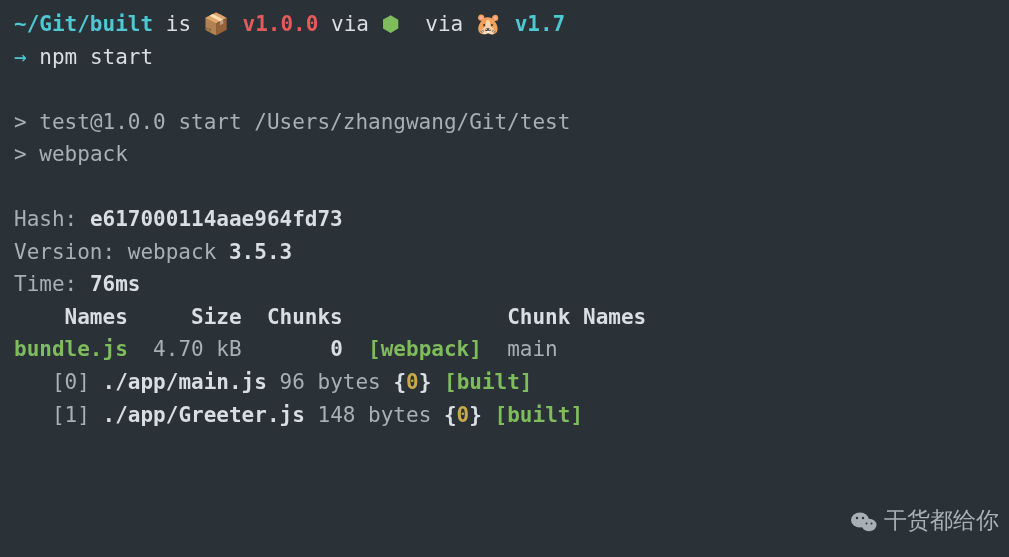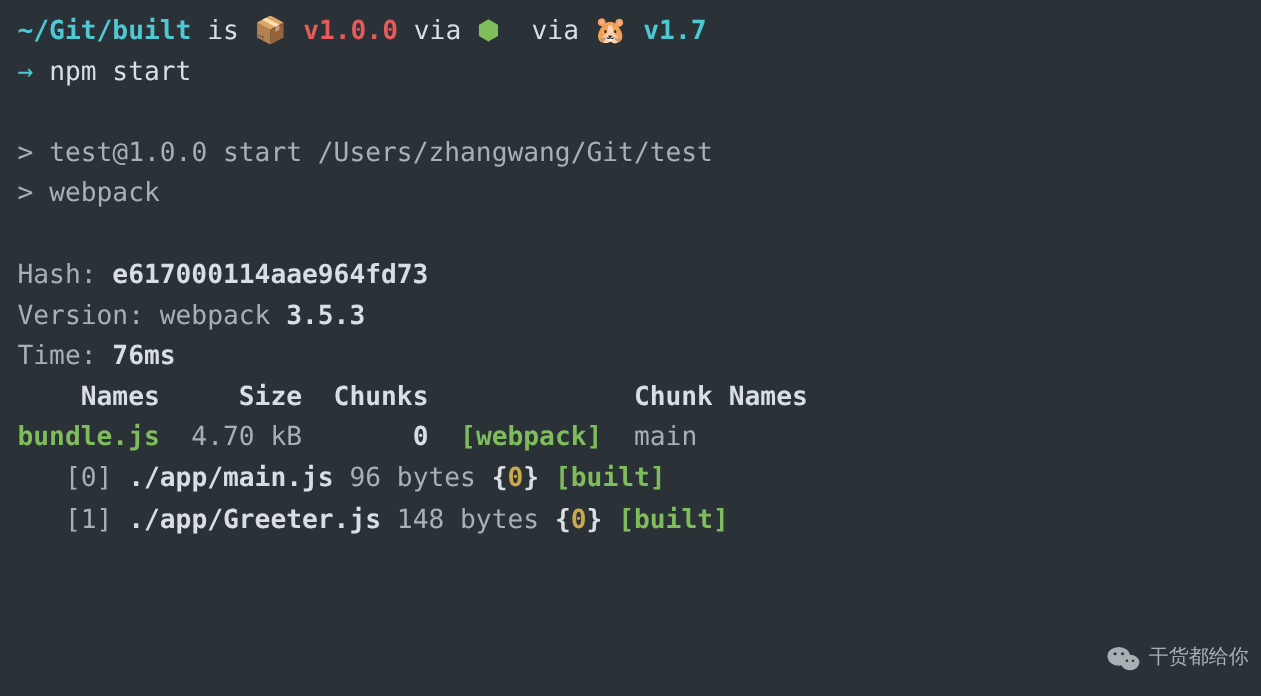--- a/index.html
+++ b/index.html
@@ -26,21 +26,21 @@
     .prompt-arrow { color: #4ec9d4; }
     .watermark {
       position: absolute;
       bottom: 18px;
       right: 10px;
       display: flex;
       align-items: center;
       gap: 6px;
       color: #a8b0b4;
       font-family: sans-serif;
-      font-size: 16px;
+      font-size: 23px;
     }
     .wechat-icon {
       width: 28px;
       height: 24px;
       position: relative;
     }
     .wechat-icon svg { width: 100%; height: 100%; }
   </style>
 </head>
 <body>

